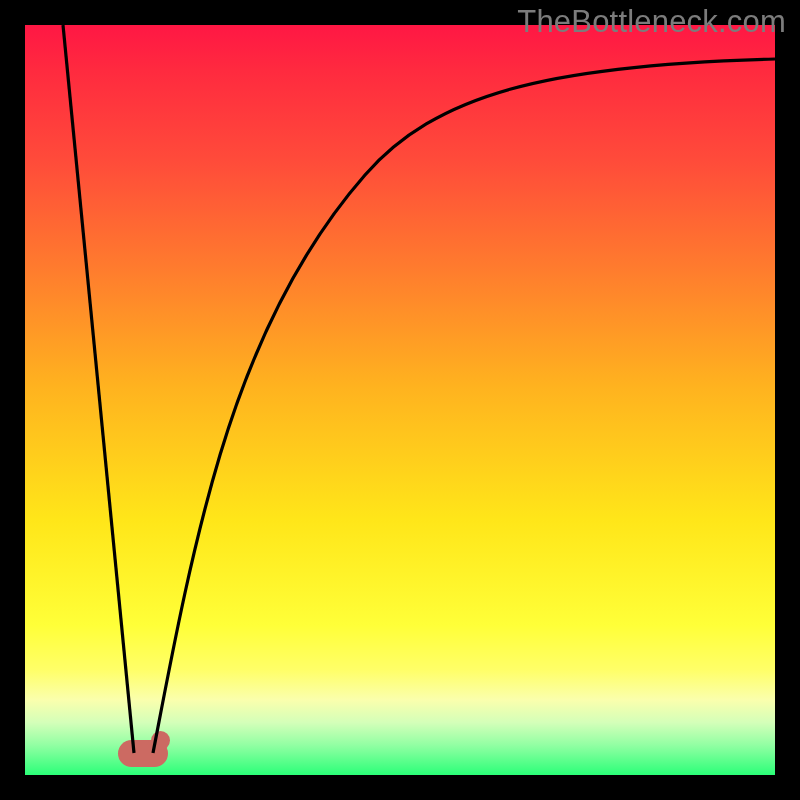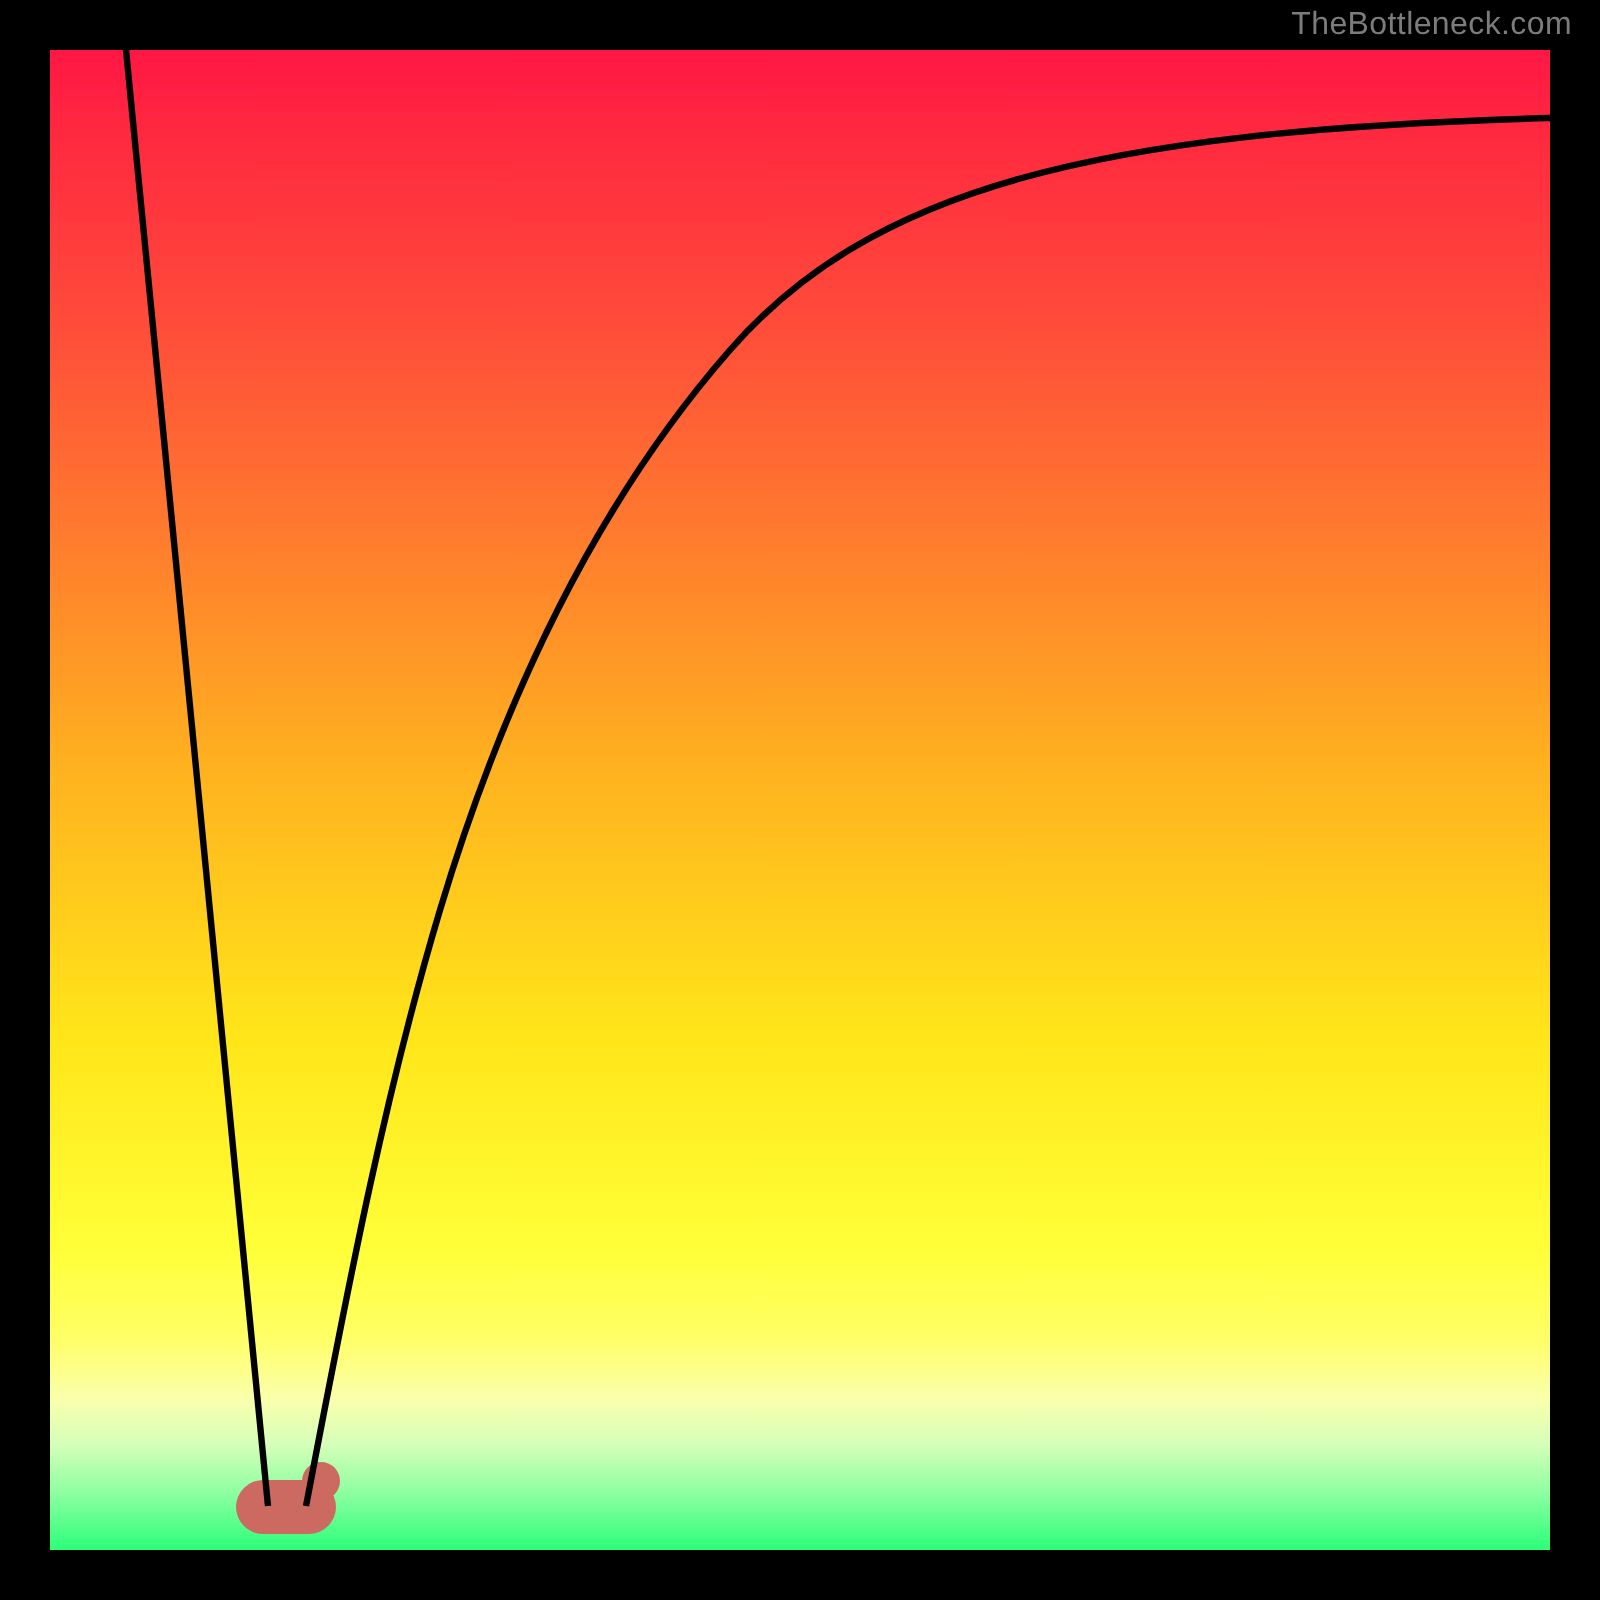--- a/index.html
+++ b/index.html
@@ -31,21 +31,21 @@
       #d4ffb9 93%,
       #92ffa3 96%,
       #2bff78 100%
     );
   }
   .watermark {
     position: absolute;
     top: 4px;
     right: 14px;
     color: #7c7c7c;
-    font-size: 16px;
+    font-size: 31px;
     font-weight: 500;
     letter-spacing: 0.2px;
     z-index: 10;
   }
   svg.curve {
     position: absolute;
     left: 25px;
     top: 25px;
     width: 750px;
     height: 750px;

